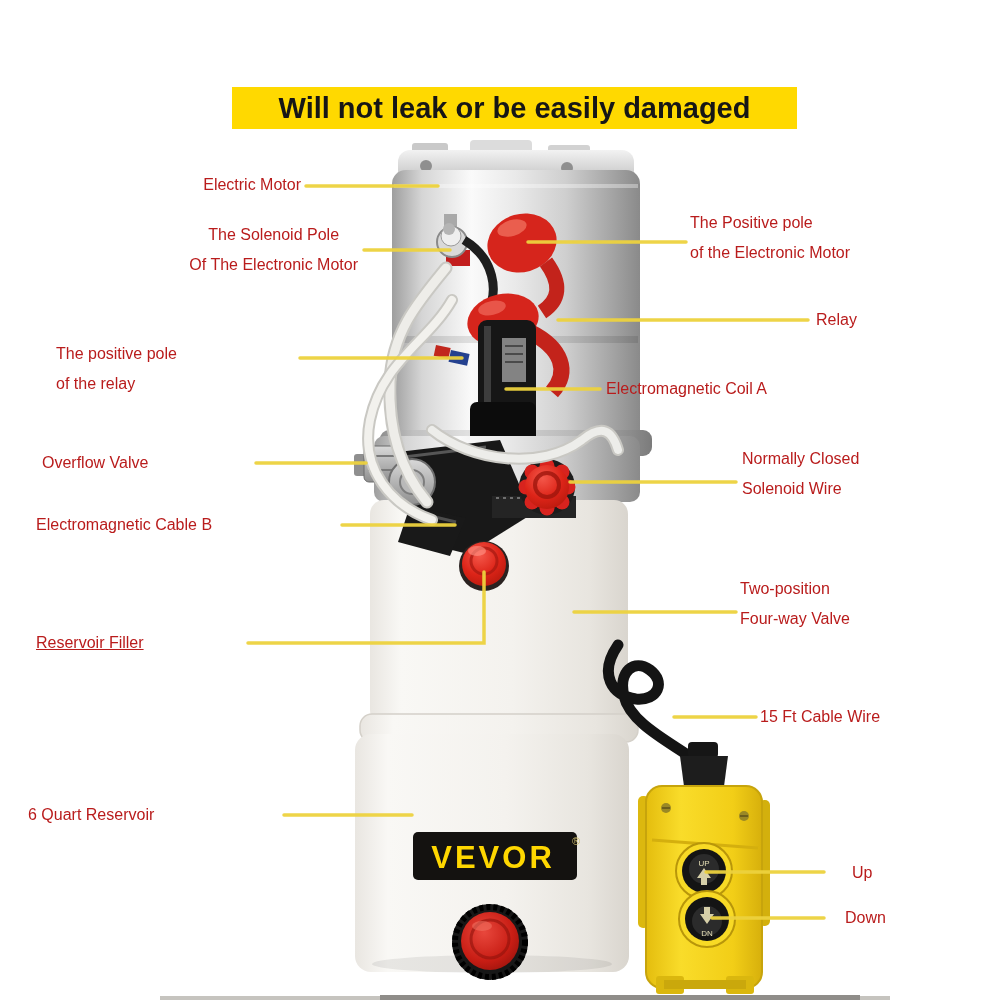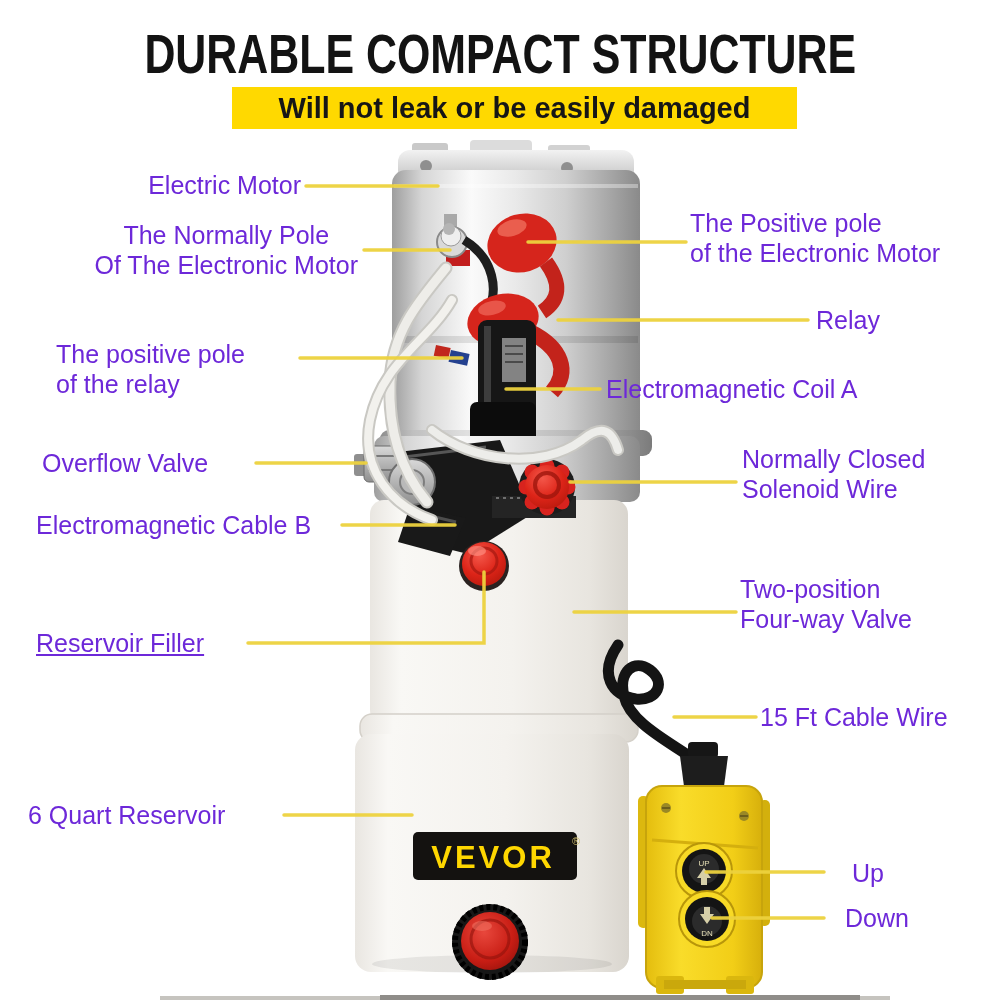--- a/index.html
+++ b/index.html
@@ -14,34 +14,31 @@
     display:inline-block; transform:scaleX(0.78); transform-origin:center;
     font-size:55px; font-weight:bold; letter-spacing:0px; color:#131313;
     white-space:nowrap;
   }
   .banner {
     position:absolute; left:232px; top:87px; width:565px; height:42px;
     background:#FFD900; color:#161616; font-size:29px; font-weight:bold;
     line-height:42px; text-align:center; white-space:nowrap;
   }
   .lbl {
-    position:absolute; font-size:25px; line-height:30px; color:#6d28d9;
+    position:absolute; font-size:16px; line-height:30px; color:#b91c1c;
     white-space:nowrap;
   }
   .lbl span { display:block; }
   svg { position:absolute; left:0; top:0; }
 </style>
 </head>
 <body>
 
 <div class="canvas">
 
-  <div class="title-wrap">
-    <span>DURABLE COMPACT STRUCTURE</span>
-  </div>
 
   <div class="banner">Will not leak or be easily damaged</div>
 
   <svg width="1000" height="1000" viewBox="0 0 1000 1000">
     <defs>
       <linearGradient id="gChrome" x1="0" y1="0" x2="1" y2="0">
         <stop offset="0" stop-color="#9e9e9e"></stop>
           <stop offset="0.12" stop-color="#d5d5d5"></stop>
         <stop offset="0.32" stop-color="#fafafa"></stop>
           <stop offset="0.5" stop-color="#e9e9e9"></stop>
@@ -260,21 +257,21 @@
       <line x1="706" y1="872" x2="824" y2="872"></line>
       <line x1="712" y1="918" x2="824" y2="918"></line>
     </g>
   </svg>
 
   <div class="lbl" style="right:699px; top:170px;">
     <span>Electric Motor</span>
   </div>
 
   <div class="lbl" style="right:642px; top:220px; text-align:center;">
-    <span>The Normally Pole</span>
+    <span>The Solenoid Pole</span>
     <span>Of The Electronic Motor</span>
   </div>
 
   <div class="lbl" style="left:690px; top:208px;">
     <span>The Positive pole</span>
     <span>of the Electronic Motor</span>
   </div>
 
   <div class="lbl" style="left:816px; top:305px;">
     <span>Relay</span>

